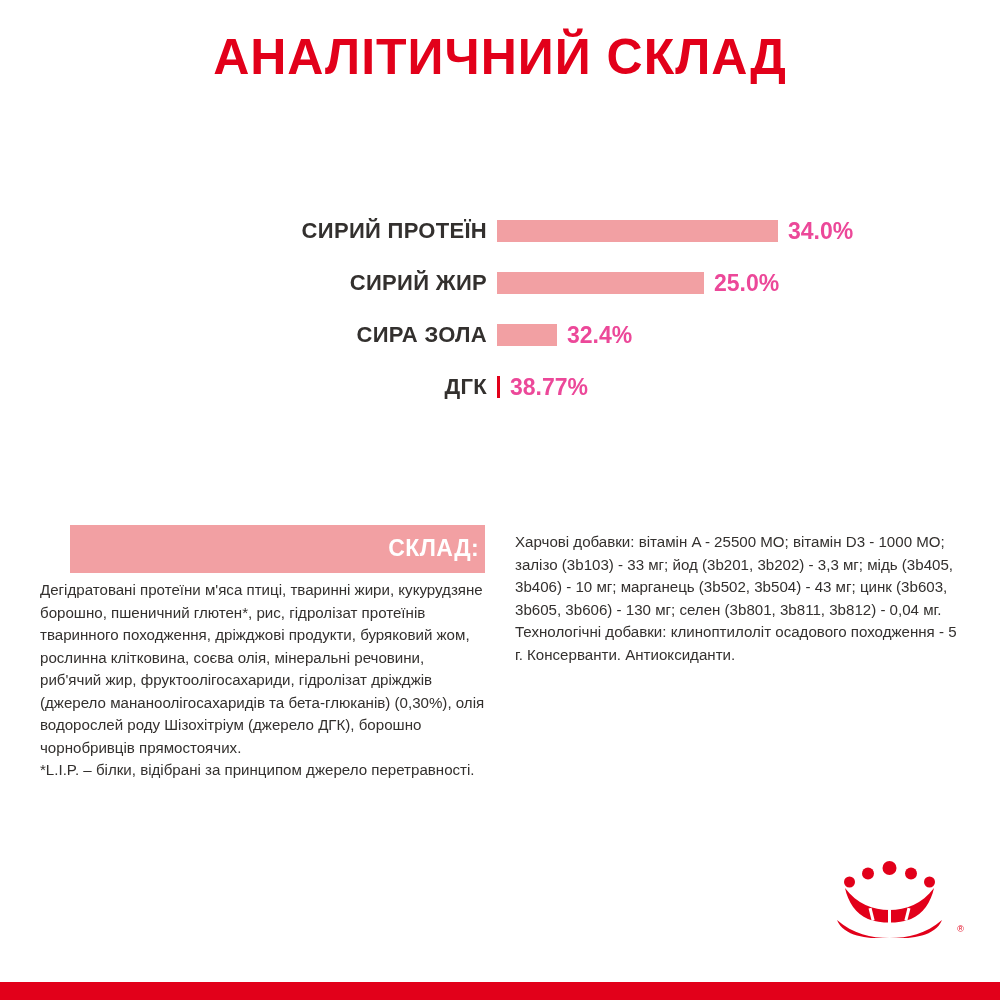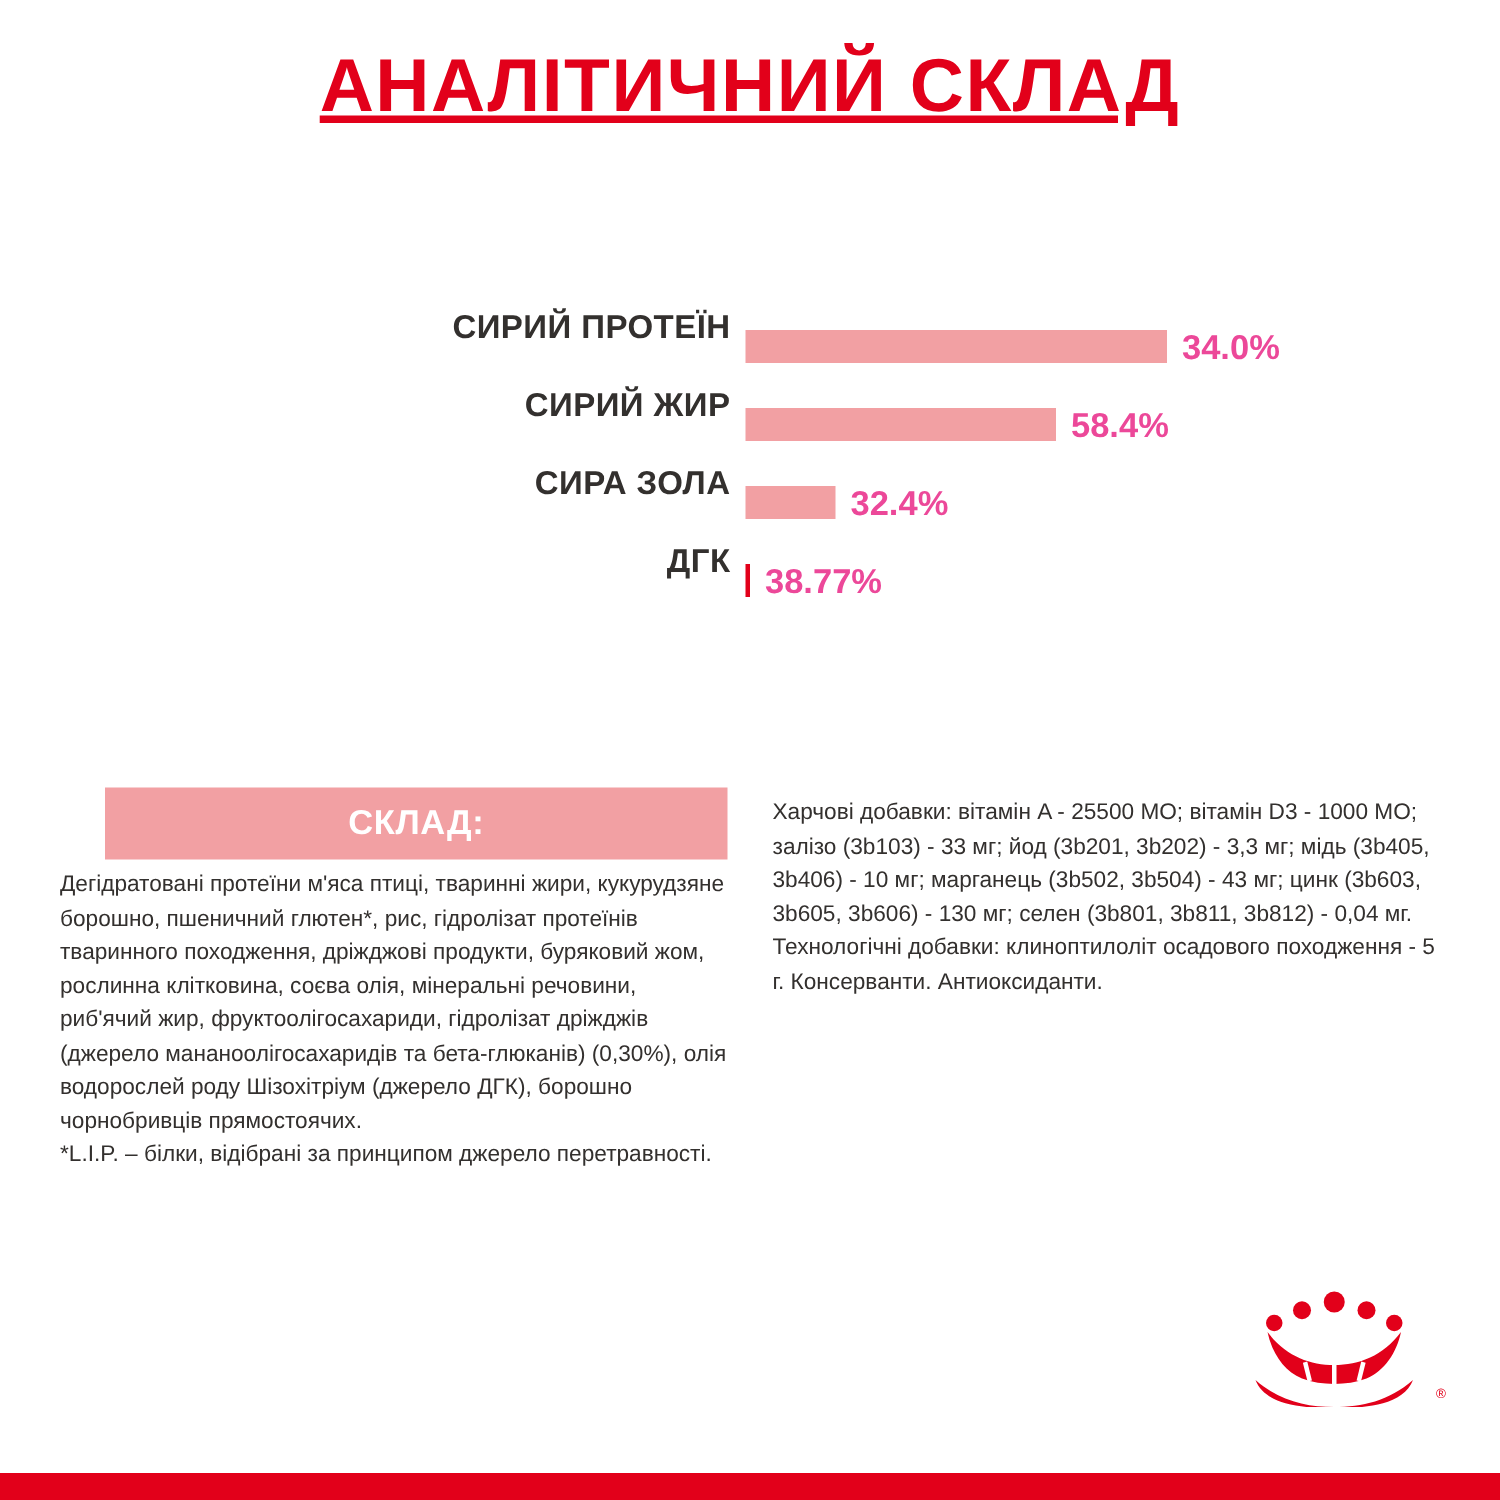--- a/index.html
+++ b/index.html
@@ -29,32 +29,32 @@
     top: 28px;
     left: 0;
     width: 1000px;
     text-align: center;
     font-size: 50px;
     line-height: 58px;
     font-weight: bold;
     letter-spacing: 1px;
     color: #e2001a;
     text-transform: uppercase;
-    text-decoration: underline;
   }
 
   
   .chart {
     position: absolute;
     top: 205px;
     left: 0;
     width: 1000px;
   }
   .chart-row {
     display: flex;
+    align-items: center;
     height: 52px;
   }
   .chart-label {
     width: 497px;
     text-align: right;
     padding-right: 10px;
     box-sizing: border-box;
     font-size: 22px;
     font-weight: bold;
     color: #33302e;
@@ -91,21 +91,21 @@
     width: 920px;
     display: flex;
     gap: 30px;
   }
   .col {
     width: 445px;
   }
   .col-head {
     background: #f2a0a3;
     color: #ffffff;
-    text-align: center;
+    text-align: right;
     font-size: 23px;
     font-weight: bold;
     padding: 10px 6px 11px;
     letter-spacing: 0.4px;
     text-transform: uppercase;
     margin-left: 30px;
   }
   .col-head .nocaps {
     text-transform: none;
   }
@@ -160,21 +160,21 @@
       <div class="chart-barwrap">
         <div class="bar" style="width:281px"></div>
         <div class="chart-value">34.0%</div>
       </div>
     </div>
 
     <div class="chart-row">
       <div class="chart-label">СИРИЙ ЖИР</div>
       <div class="chart-barwrap">
         <div class="bar" style="width:207px"></div>
-        <div class="chart-value">58.4%</div>
+        <div class="chart-value">25.0%</div>
       </div>
     </div>
 
     <div class="chart-row">
       <div class="chart-label">СИРА ЗОЛА</div>
       <div class="chart-barwrap">
         <div class="bar" style="width:60px"></div>
         <div class="chart-value">32.4%</div>
       </div>
     </div>

